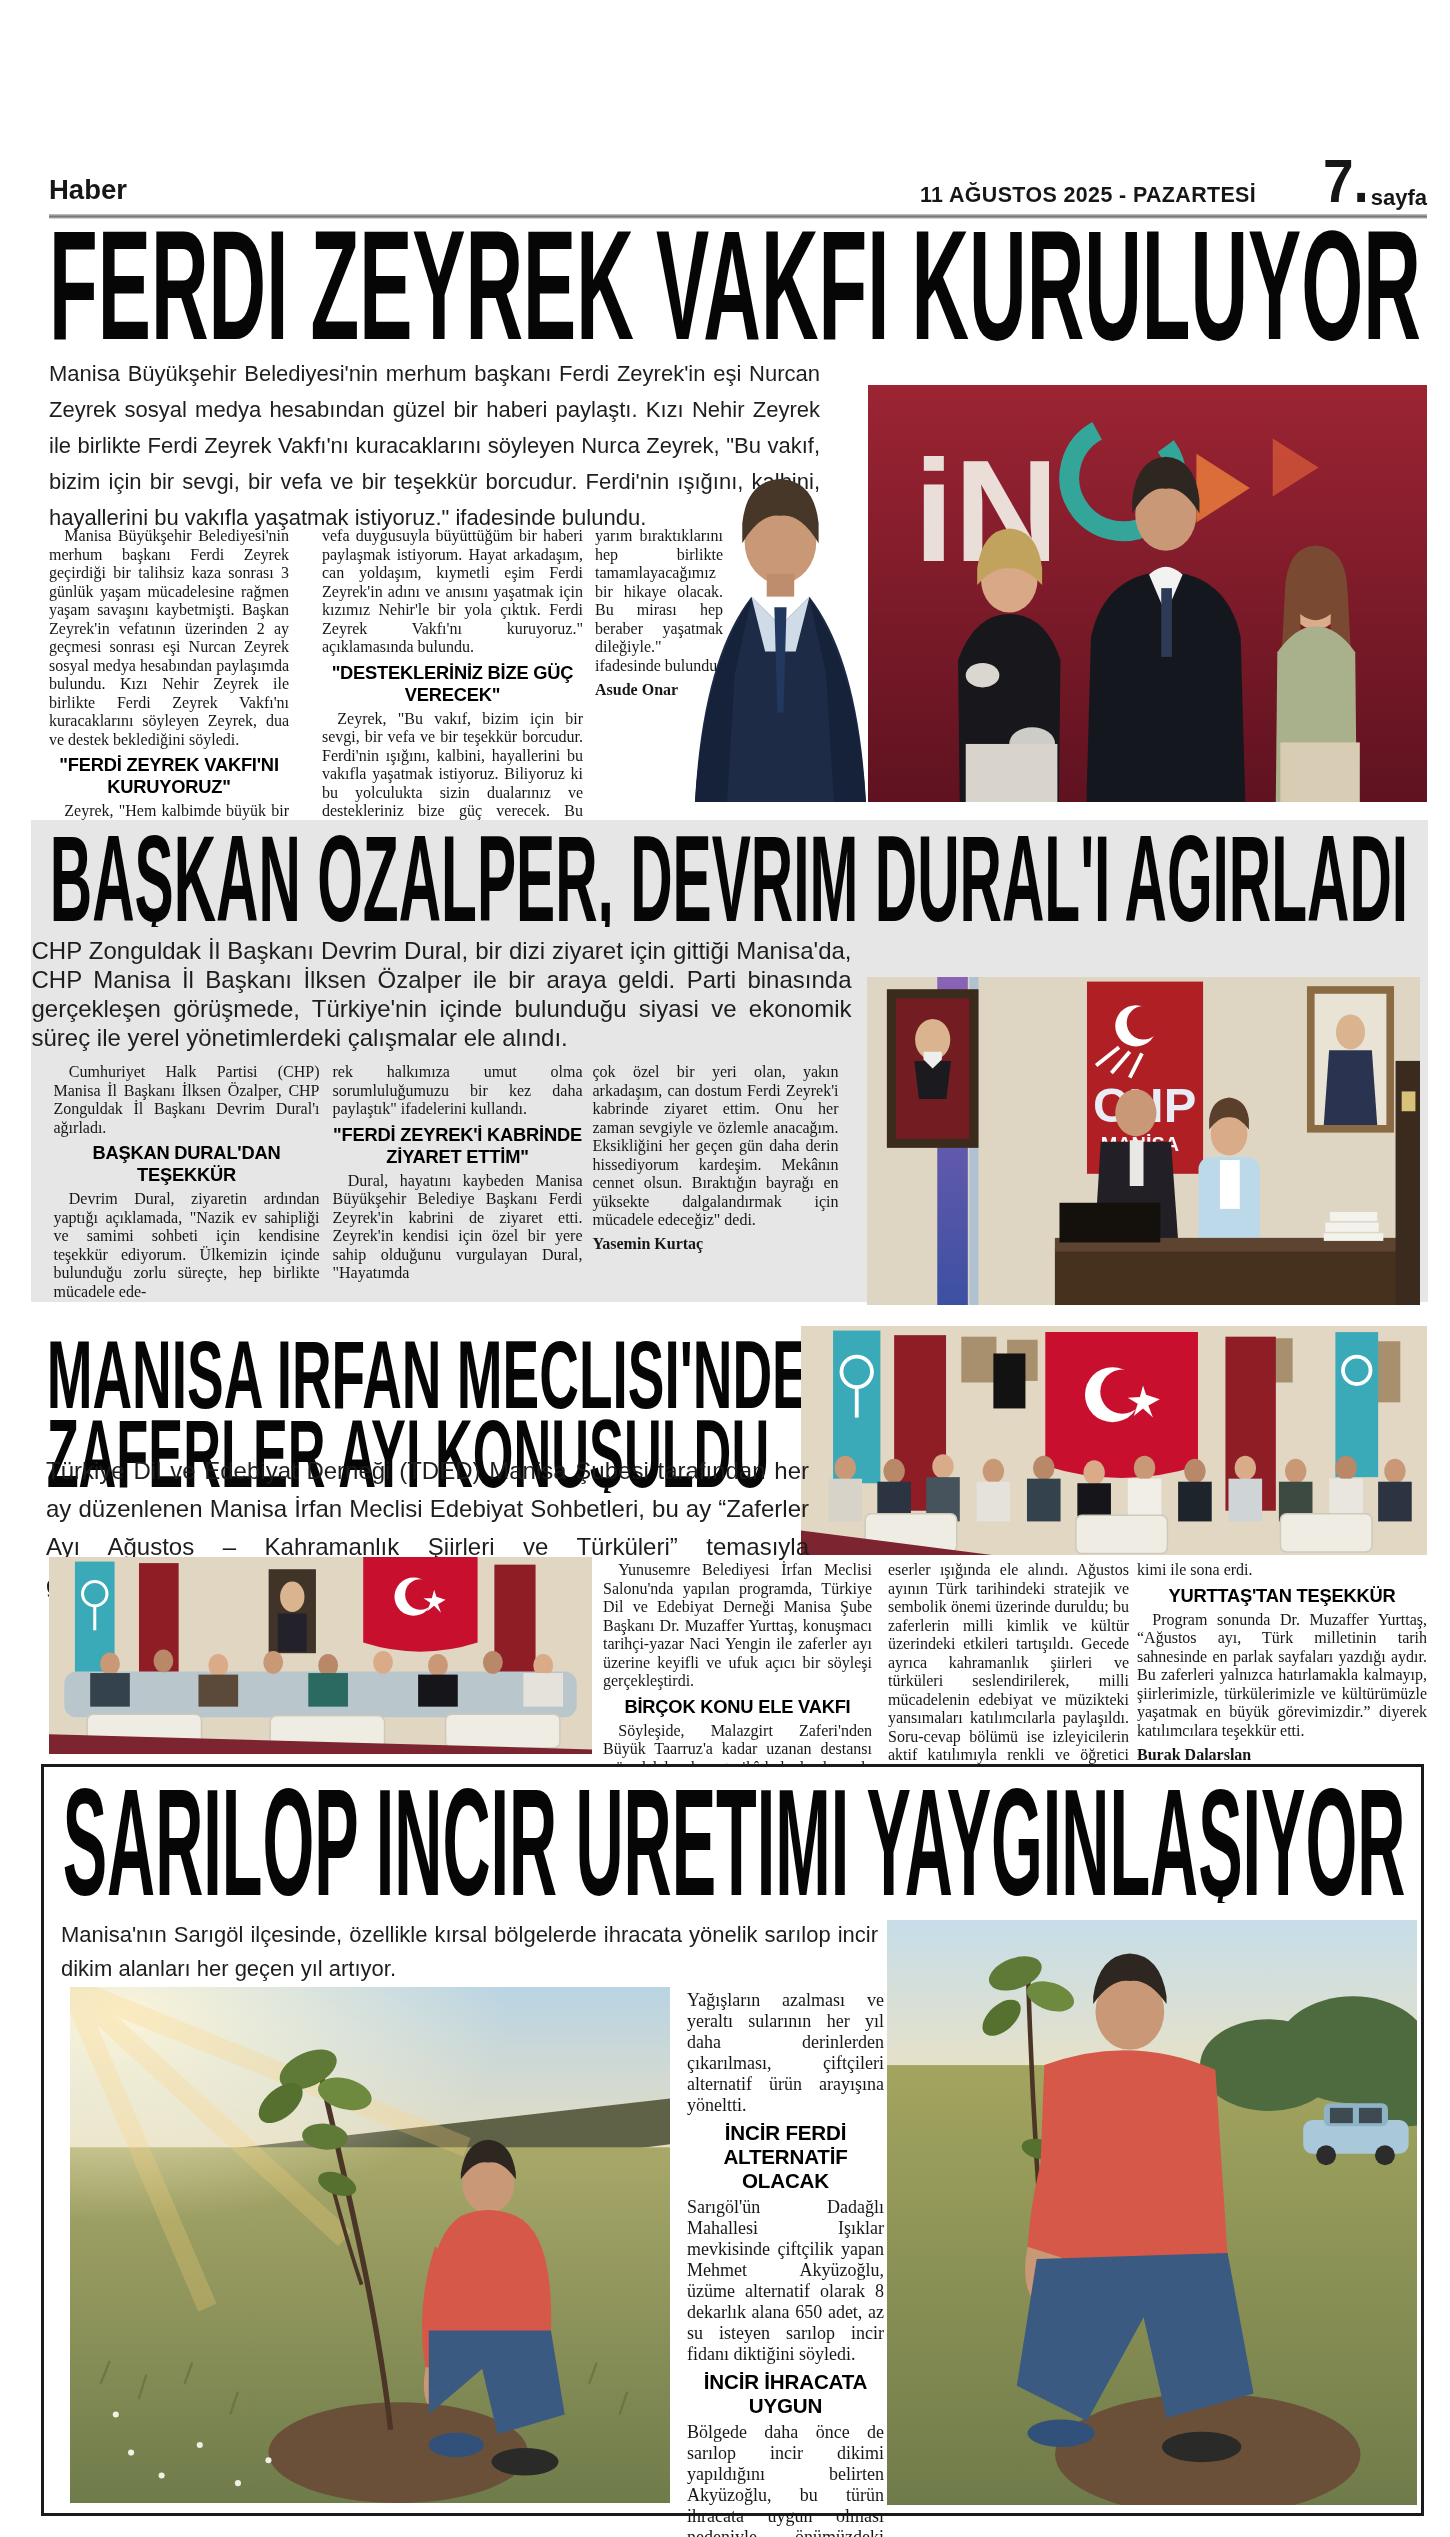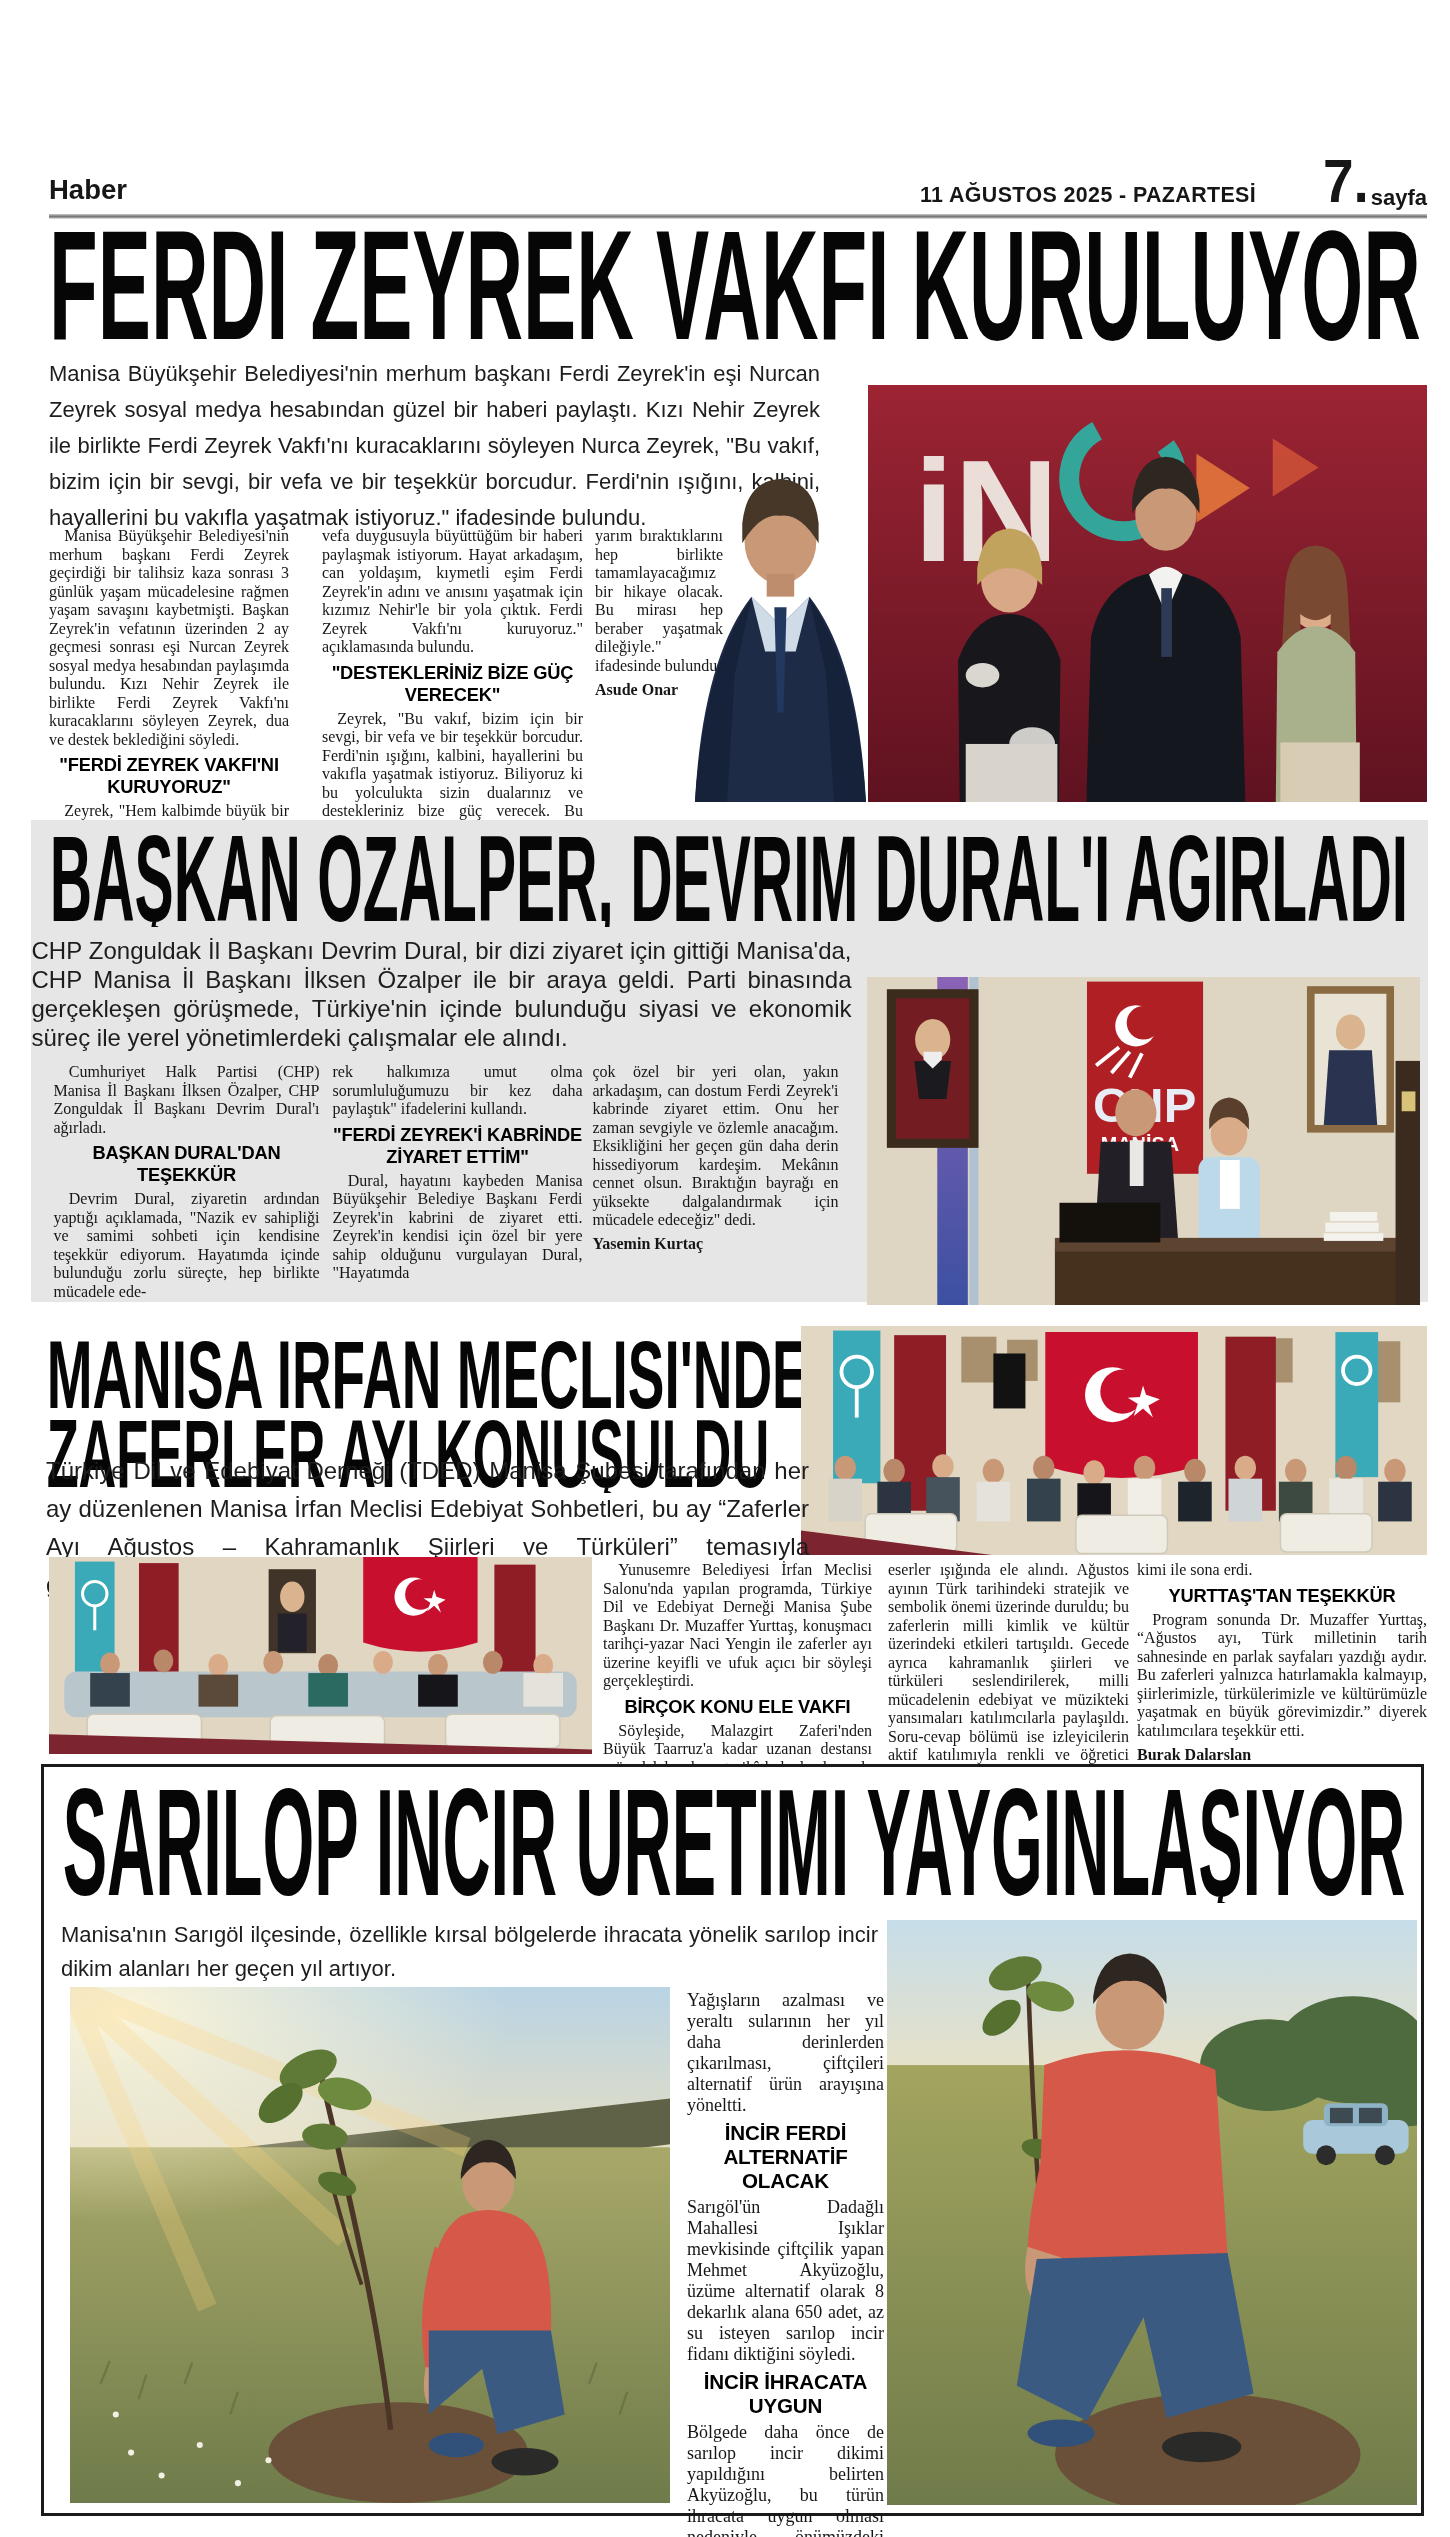--- a/index.html
+++ b/index.html
@@ -188,21 +188,21 @@
           <rect x="606" y="308" width="62" height="12"></rect>
         <rect x="598" y="336" width="78" height="10"></rect>
       </g>
       <rect x="692" y="110" width="32" height="320" fill="#3a2b1e"></rect>
       <rect x="700" y="150" width="18" height="26" fill="#d8c27a"></rect>
     </svg>
 
     <div class="abs col" style="left:23px;top:243px;width:266px;">
       <p class="ind">Cumhuriyet Halk Partisi (CHP) Manisa İl Başkanı İlksen Özalper, CHP Zonguldak İl Başkanı Devrim Dural'ı ağırladı.</p>
       <div class="subhead">BAŞKAN DURAL'DAN TEŞEKKÜR</div>
-      <p class="ind">Devrim Dural, ziyaretin ardından yaptığı açıklamada, "Nazik ev sahipliği ve samimi sohbeti için kendisine teşekkür ediyorum. Hayatımda içinde bulunduğu zorlu süreçte, hep birlikte mücadele ede-</p>
+      <p class="ind">Devrim Dural, ziyaretin ardından yaptığı açıklamada, "Nazik ev sahipliği ve samimi sohbeti için kendisine teşekkür ediyorum. Ülkemizin içinde bulunduğu zorlu süreçte, hep birlikte mücadele ede-</p>
     </div>
     <div class="abs col" style="left:302px;top:243px;width:250px;">
       <p>rek halkımıza umut olma sorumluluğumuzu bir kez daha paylaştık" ifadelerini kullandı.</p>
       <div class="subhead">"FERDİ ZEYREK'İ KABRİNDE ZİYARET ETTİM"</div>
       <p class="ind">Dural, hayatını kaybeden Manisa Büyükşehir Belediye Başkanı Ferdi Zeyrek'in kabrini de ziyaret etti. Zeyrek'in kendisi için özel bir yere sahip olduğunu vurgulayan Dural, "Hayatımda</p>
     </div>
     <div class="abs col" style="left:562px;top:243px;width:246px;">
       <p>çok özel bir yeri olan, yakın arkadaşım, can dostum Ferdi Zeyrek'i kabrinde ziyaret ettim. Onu her zaman sevgiyle ve özlemle anacağım. Eksikliğini her geçen gün daha derin hissediyorum kardeşim. Mekânın cennet olsun. Bıraktığın bayrağı en yüksekte dalgalandırmak için mücadele edeceğiz" dedi.</p>
       <div class="byline">Yasemin Kurtaç</div>
     </div>

